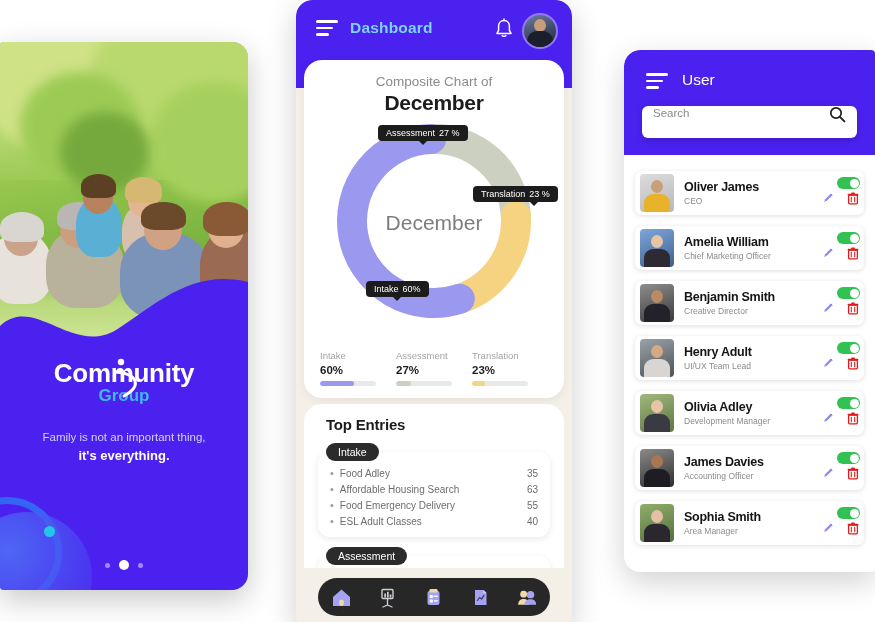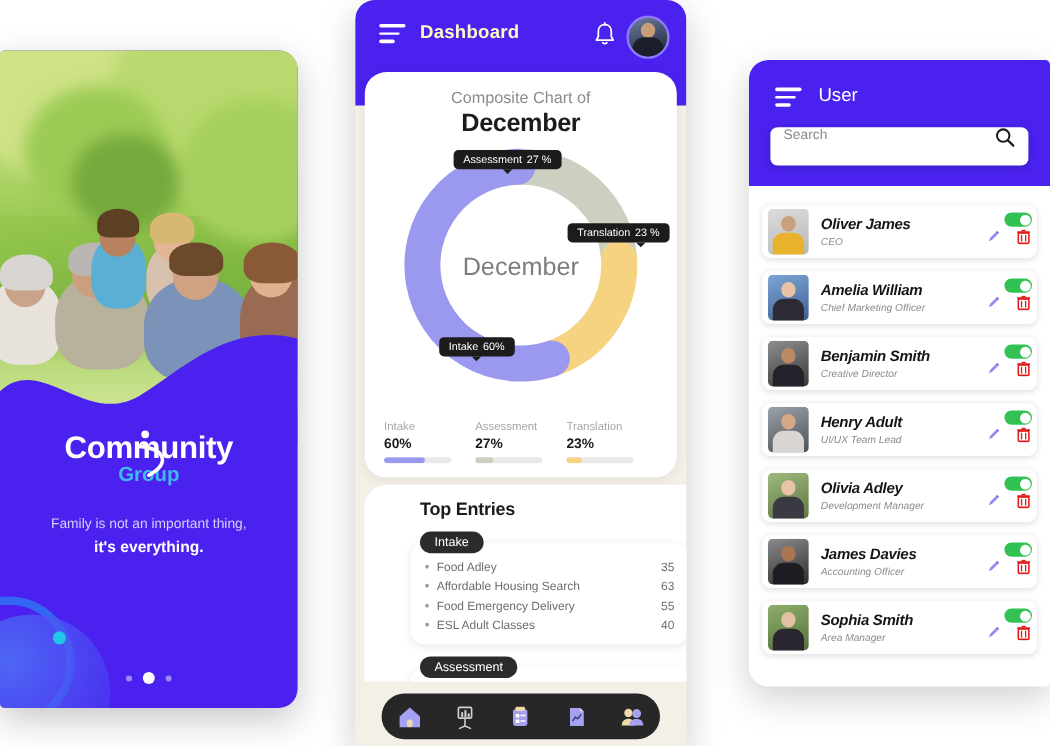--- a/index.html
+++ b/index.html
@@ -162,21 +162,21 @@
     background:#fff; margin-bottom:4px;
   }
   #hamburger i:nth-child(1){ width:22px; }
   #hamburger i:nth-child(2){ width:17px; }
   #hamburger i:nth-child(3){ width:13px; }
   #dash-title {
     position: absolute;
     left: 54px; top: 19px;
     font-size: 15.5px;
     font-weight: 700;
-    color: #fef9c3;
+    color: #7dd3fc;
     letter-spacing: .2px;
   }
   #bell-icon {
     position: absolute;
     right: 58px; top: 18px;
     width: 20px; height: 22px;
   }
   #avatar {
     position: absolute;
     right: 14px; top: 13px;
@@ -280,21 +280,20 @@
   .legend-item .lg-fill { height: 100%; border-radius: 3px; }
 
   #entries-card {
     position: absolute;
     left: 8px; top: 404px;
     width: 260px;
     height: 164px;
     background: #ffffff;
     border-radius: 18px 18px 0 0;
     overflow: hidden;
-    padding-left: 24px;
   }
   #entries-title {
     font-size: 15px;
     font-weight: 700;
     color: #1c1c1c;
     padding: 12px 0 0 22px;
     letter-spacing: -0.2px;
   }
   .entry-group { margin: 9px 14px 0 14px; position: relative; }
   .entry-chip {
@@ -401,21 +400,20 @@
   }
   #search-input::placeholder { color: #8a8a8a; }
   #search-icon { margin-right: 11px; display:flex; }
   #user-list {
     position: absolute;
     left: 0; top: 110px;
     width: 251px;
     bottom: 0;
     padding: 0 11px;
     box-sizing: border-box;
-    font-style: italic;
   }
   .user-row {
     display: flex;
     align-items: center;
     background: #ffffff;
     border-radius: 7px;
     box-shadow: 0 1px 5px rgba(0,0,0,0.13);
     height: 44px;
     margin-top: 11px;
     padding-left: 5px;

